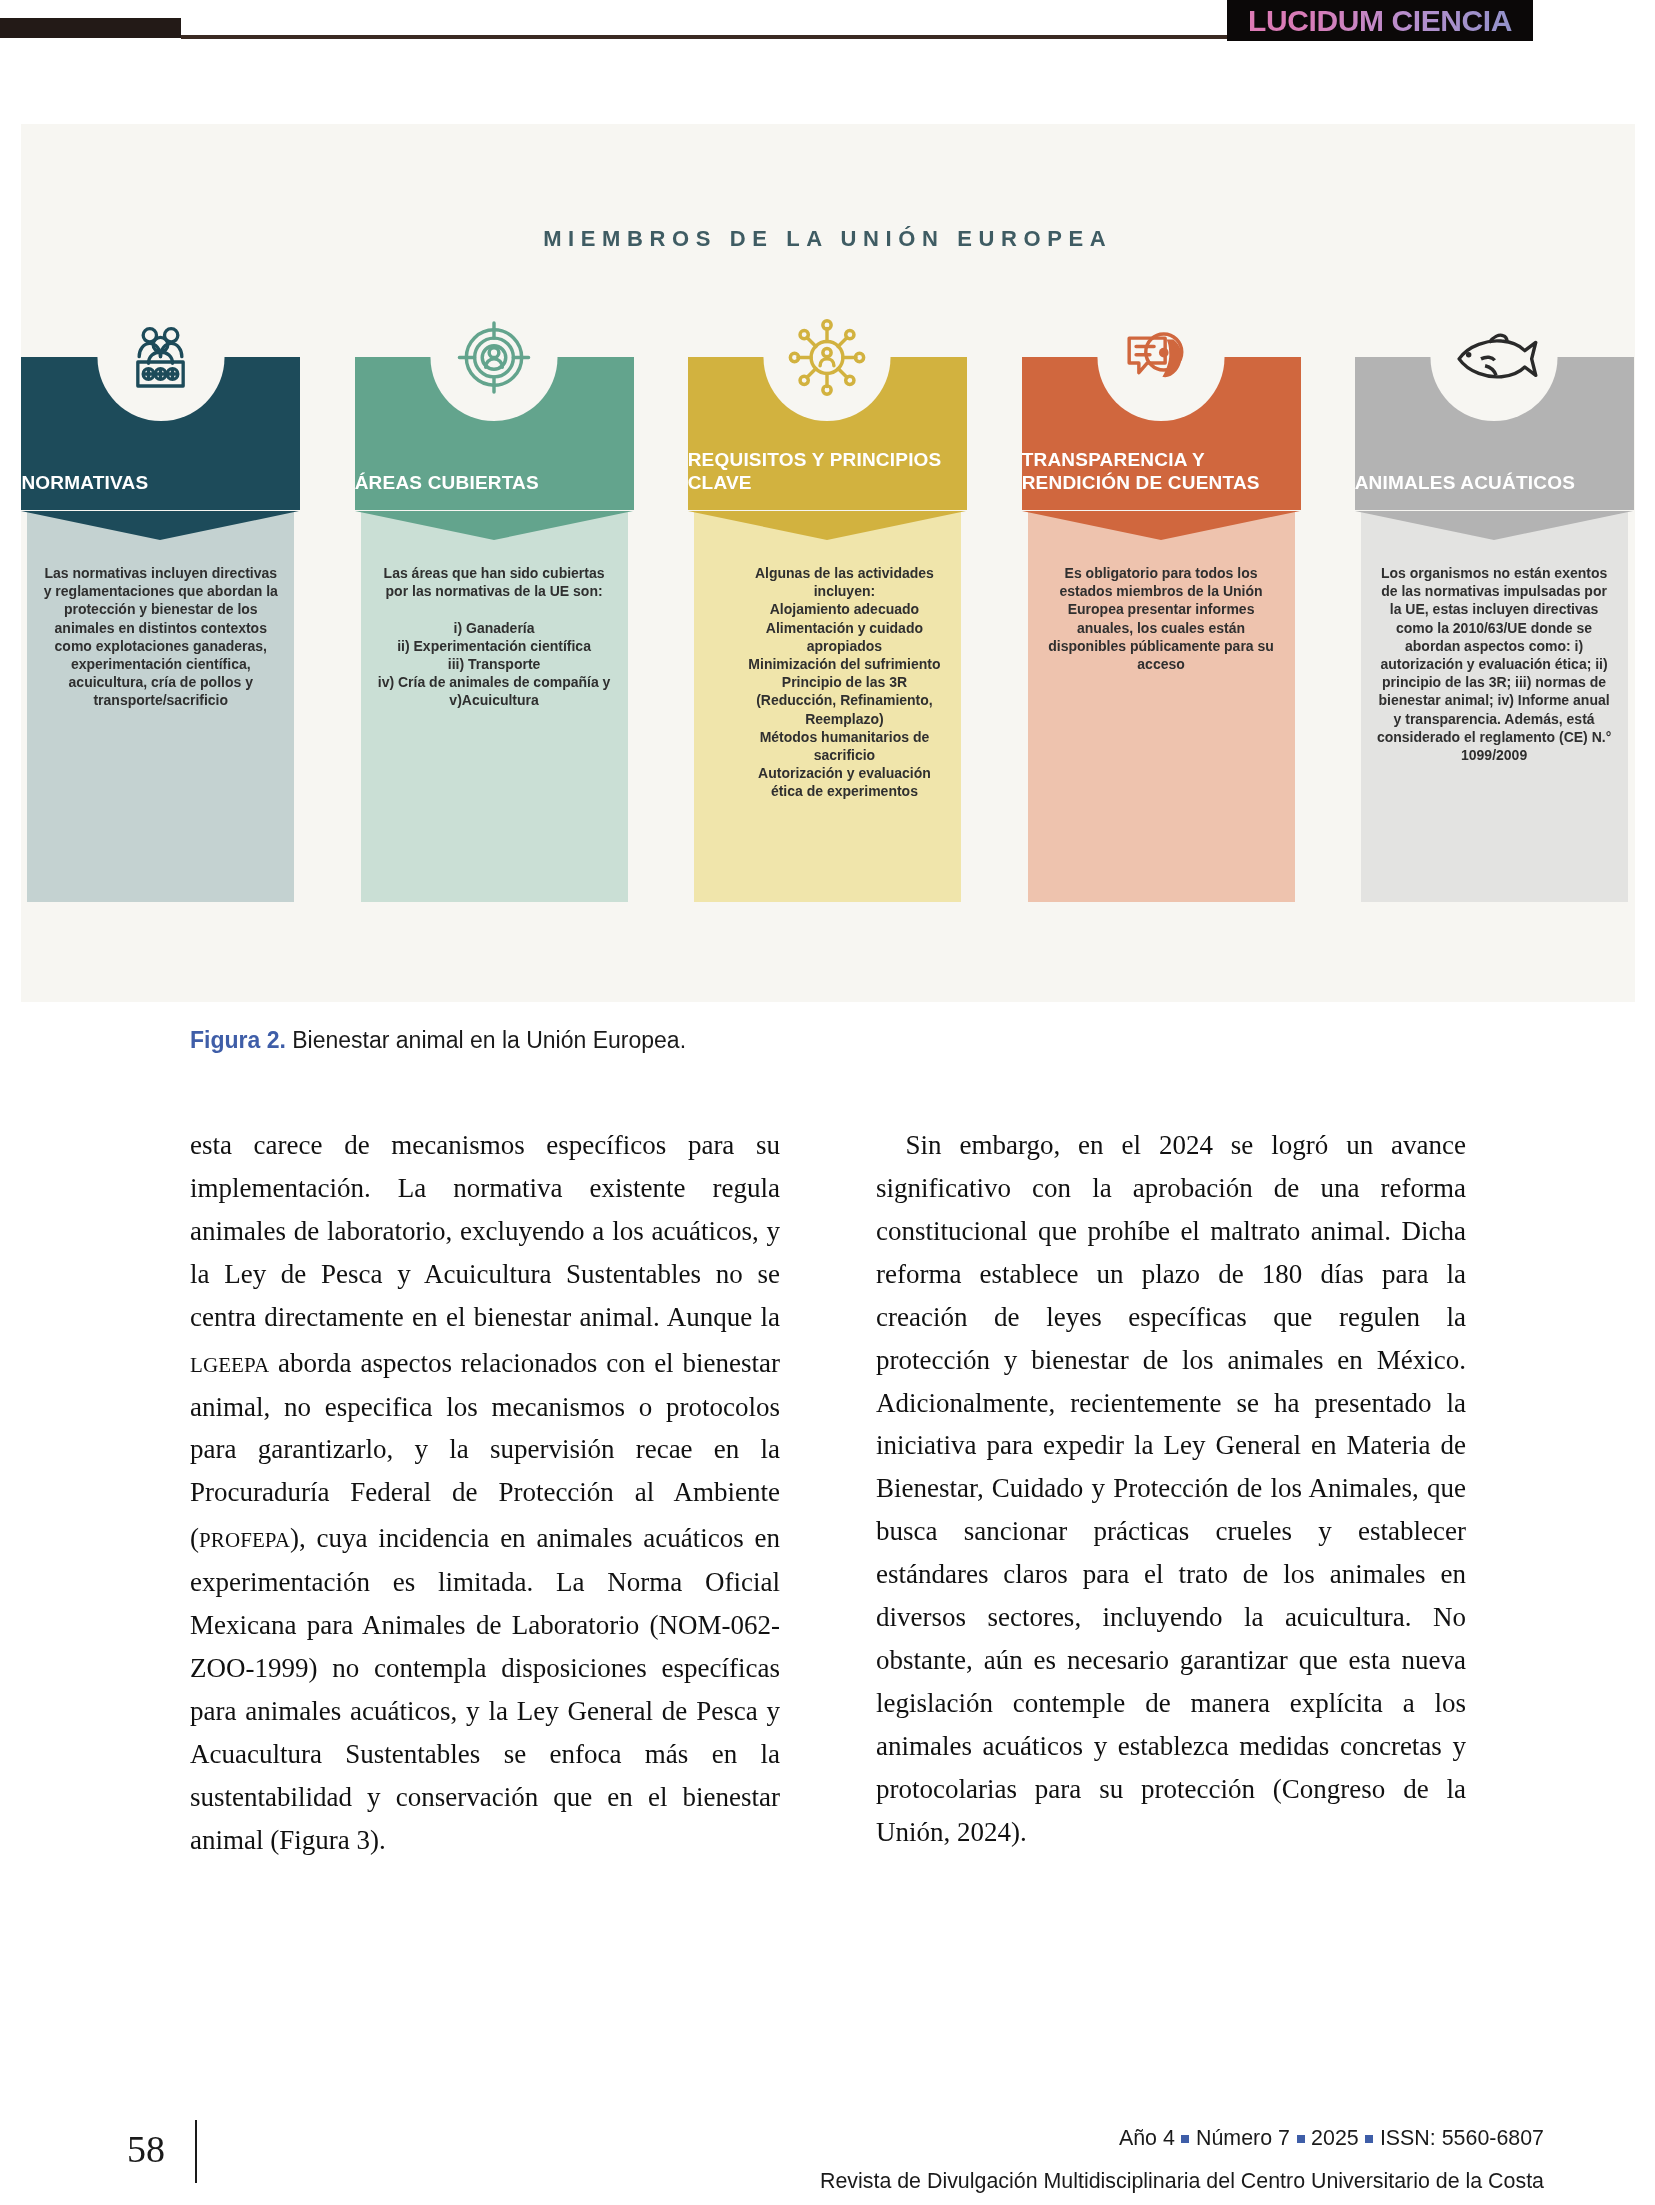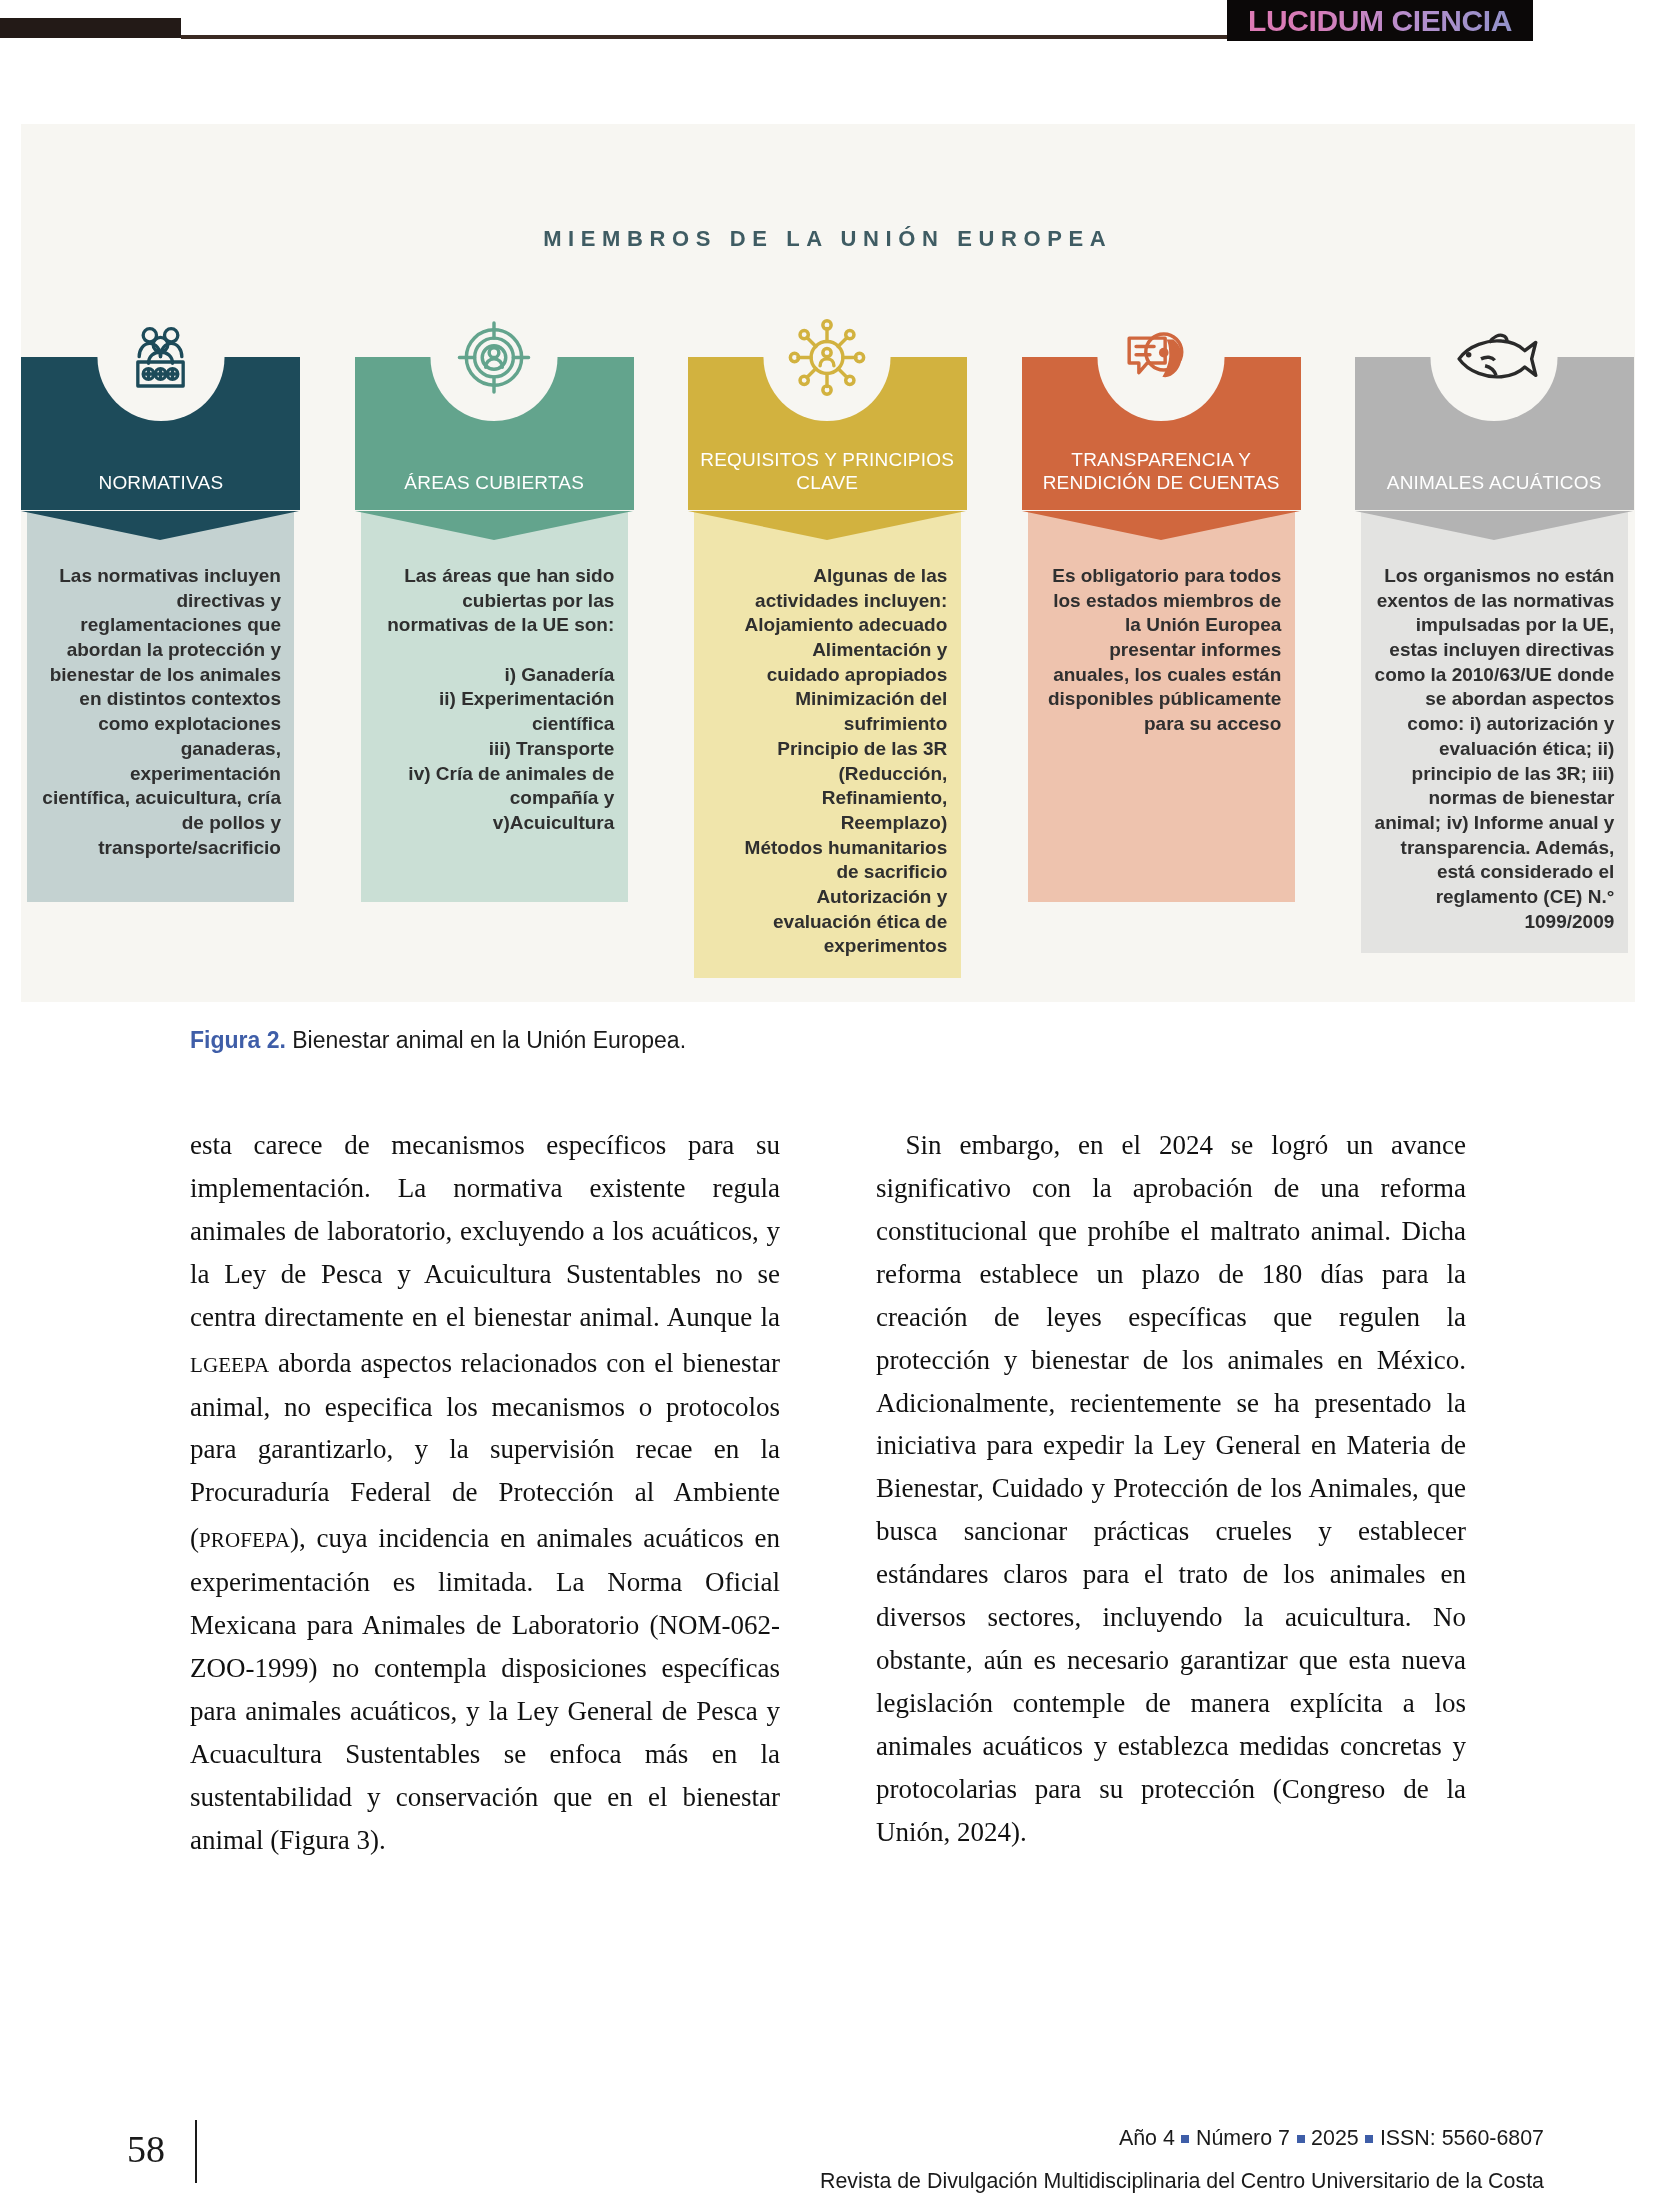--- a/index.html
+++ b/index.html
@@ -51,34 +51,34 @@
     background:#f7f6f2;display:flex;align-items:center;justify-content:center;
     z-index:3;
   }
   .col-head{
     position:absolute;left:0;top:63px;width:279px;height:153px;
     z-index:2;
   }
   .col-head-inner{
     position:absolute;left:0;bottom:0;width:100%;
     padding-bottom:16px;box-sizing:border-box;
-    text-align:center;color:#ffffff;font-weight:normal;font-size:19px;
+    text-align:left;color:#ffffff;font-weight:bold;font-size:19px;
     line-height:1.22;letter-spacing:0.2px;
   }
   .col-notch{
     position:absolute;left:0;top:217px;width:0;height:0;
     border-left:139px solid transparent;border-right:139px solid transparent;
     z-index:2;
   }
   .col-body{
     position:absolute;left:5.9px;top:217px;width:267px;
     min-height:391px;
     z-index:1;
     padding:53px 13.3px 19px 13.3px;box-sizing:border-box;
-    text-align:right;font-size:19px;line-height:1.30;color:#2f2f2f;
+    text-align:center;font-size:14px;line-height:1.30;color:#2f2f2f;
     font-weight:600;
   }
 
   
   .caption{
     position:absolute;left:190px;top:1027px;
     font-size:23px;color:#1a1a1a;
   }
   .caption .lab{color:#3f5ea8;font-weight:600;}
 

